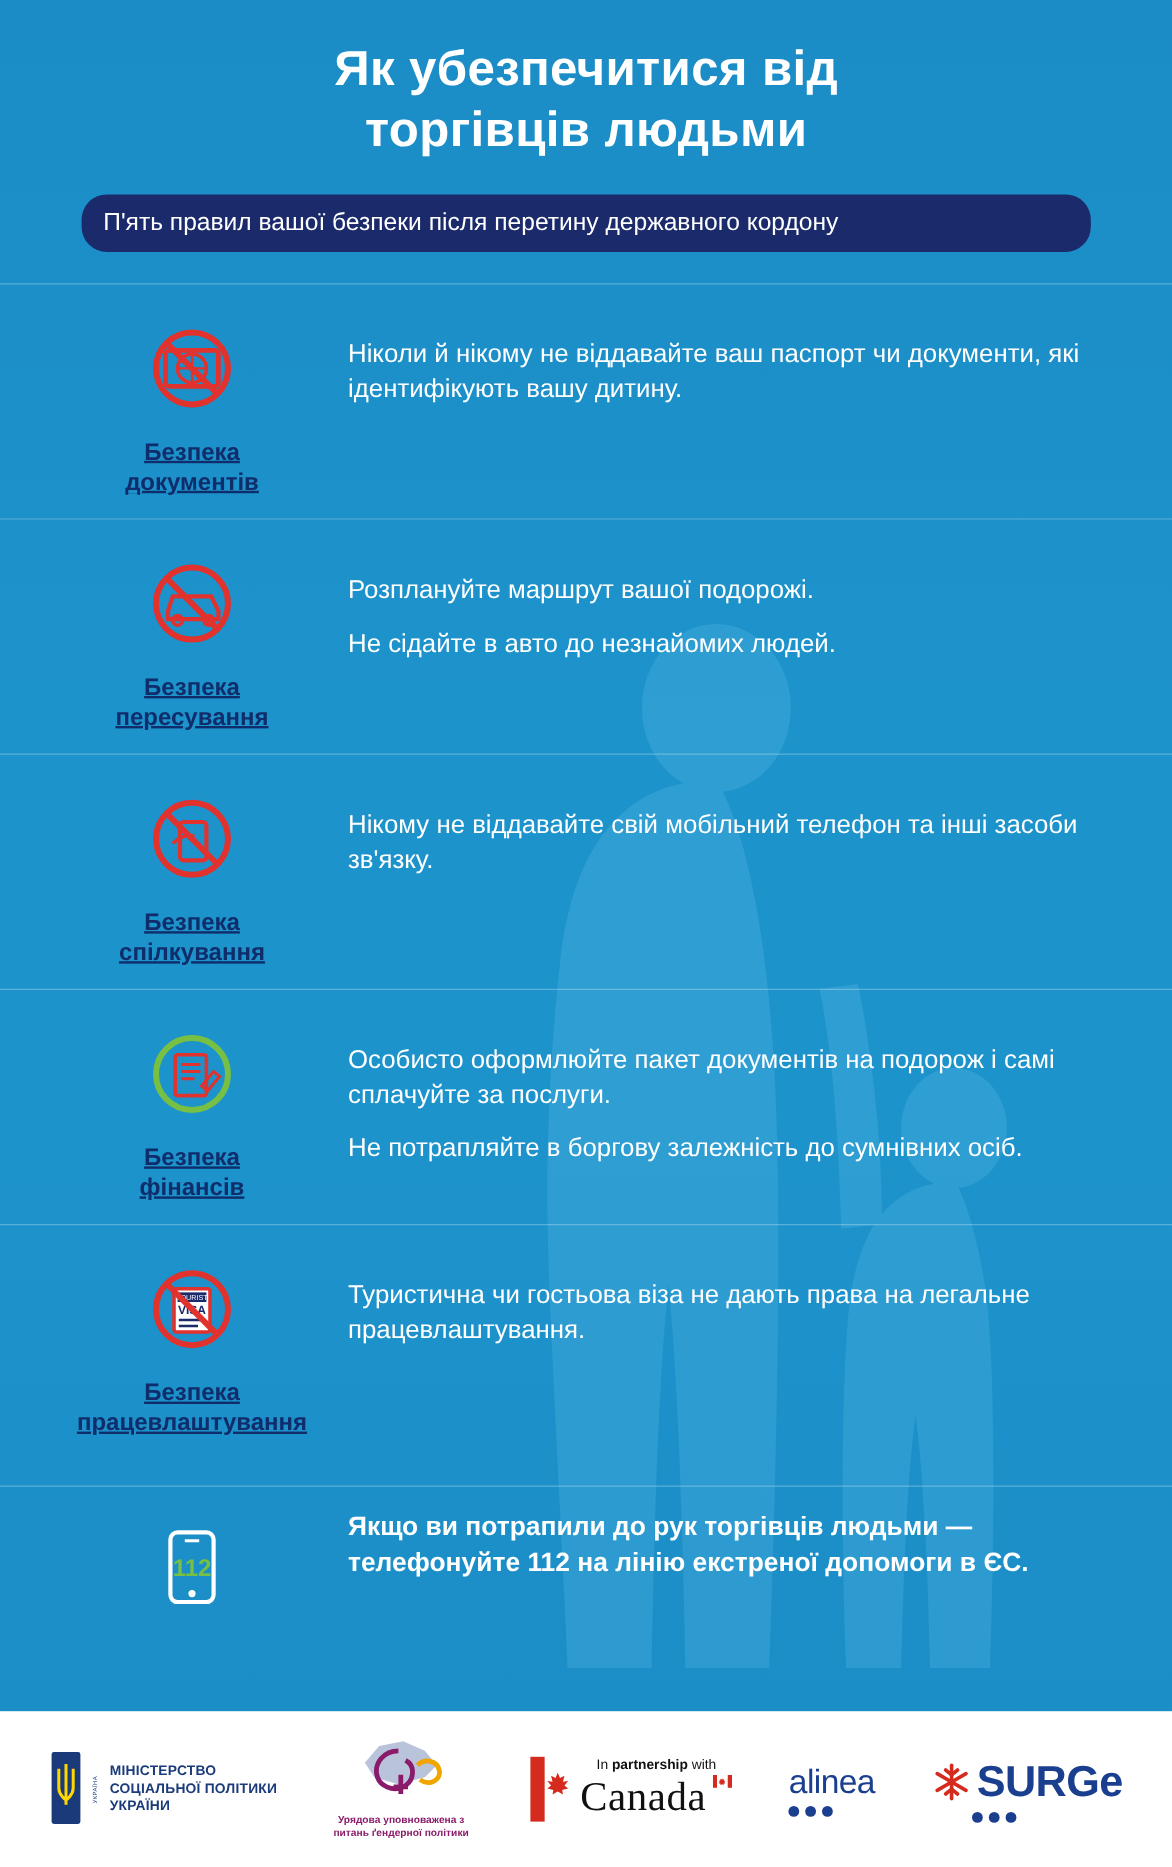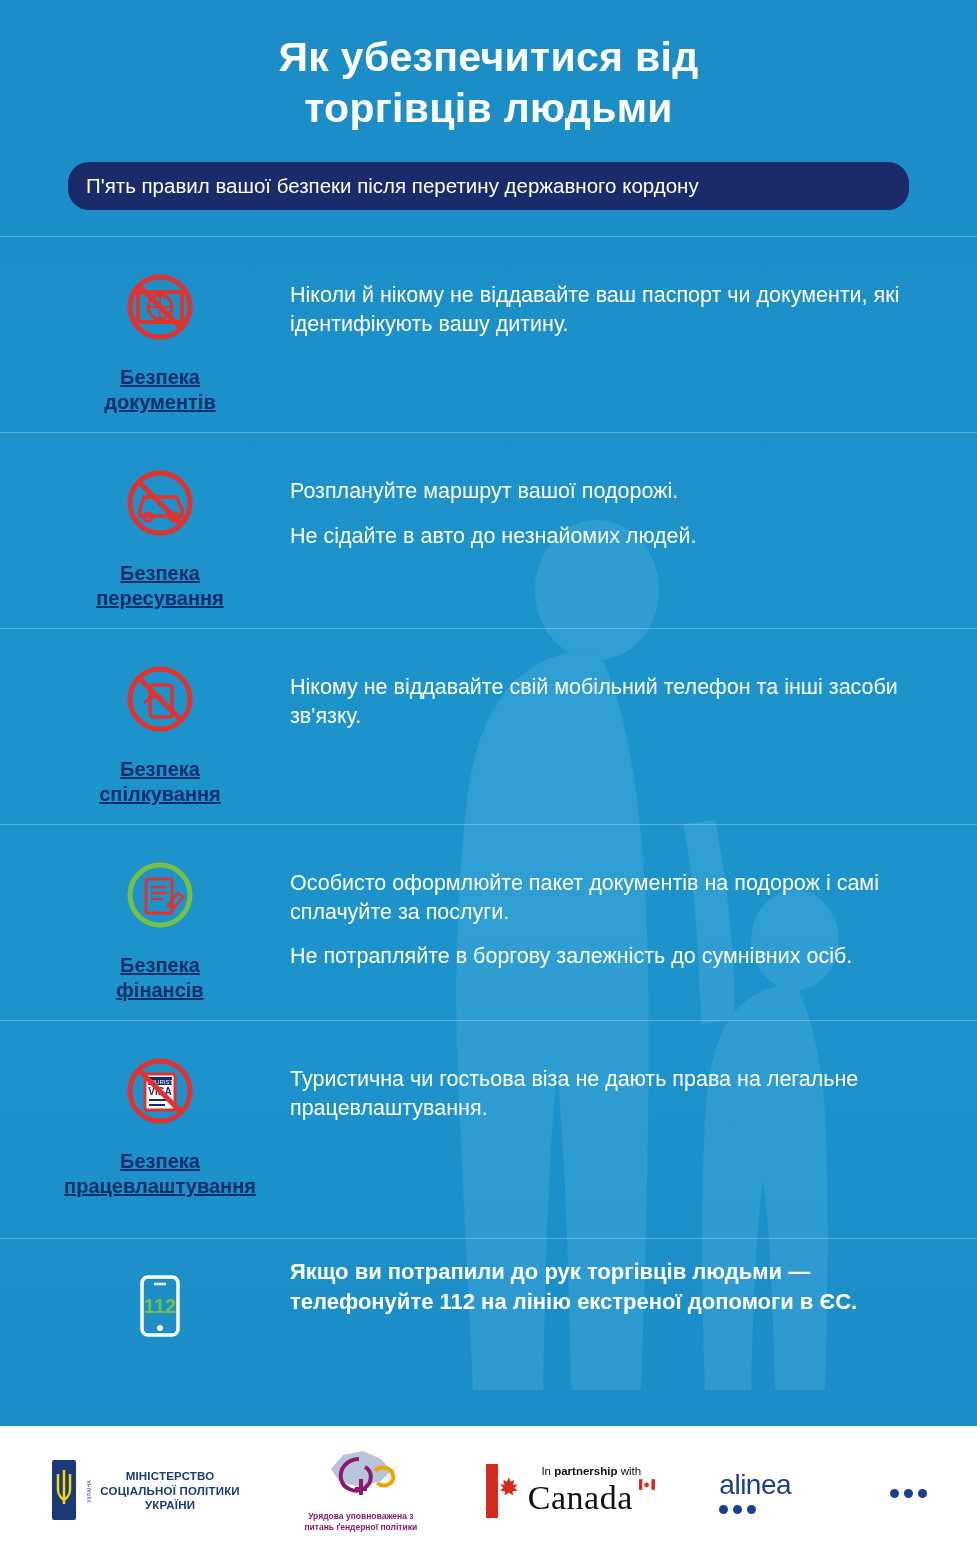--- a/index.html
+++ b/index.html
@@ -124,21 +124,21 @@
     height: 130px;
     background: #ffffff;
     display: flex;
     align-items: center;
     justify-content: space-around;
     padding: 0 18px;
     z-index: 4;
   }
   .logo { display: flex; align-items: center; }
 
-  .logo-minsoc { gap: 8px; text-align: center; }
+  .logo-minsoc { gap: 8px; }
   .minsoc-text {
     font-size: 11.5px;
     font-weight: bold;
     color: #1a3a7a;
     line-height: 1.25;
     letter-spacing: 0.2px;
   }
   .minsoc-side {
     writing-mode: vertical-rl;
     transform: rotate(180deg);
@@ -409,20 +409,34 @@
     <div class="logo logo-alinea">
       <div class="alinea-word">alinea</div>
       <div class="dots">
         <i></i>
         <i></i>
         <i></i>
       </div>
     </div>
 
     <div class="logo logo-surge">
+      <div class="surge-row">
+        <svg width="34" height="34" viewBox="0 0 34 34">
+          <g stroke="#d52b1e" stroke-width="3" stroke-linecap="round">
+            <line x1="17" y1="3" x2="17" y2="31"></line>
+            <line x1="5" y1="10" x2="29" y2="24"></line>
+            <line x1="5" y1="24" x2="29" y2="10"></line>
+            <line x1="12" y1="7" x2="17" y2="11"></line>
+            <line x1="22" y1="7" x2="17" y2="11"></line>
+            <line x1="12" y1="27" x2="17" y2="23"></line>
+            <line x1="22" y1="27" x2="17" y2="23"></line>
+          </g>
+        </svg>
+        <div class="surge-word">SURGe</div>
+      </div>
       <div class="surge-dots">
         <i></i>
         <i></i>
         <i></i>
       </div>
     </div>
 
   </div>
 </div>
 

